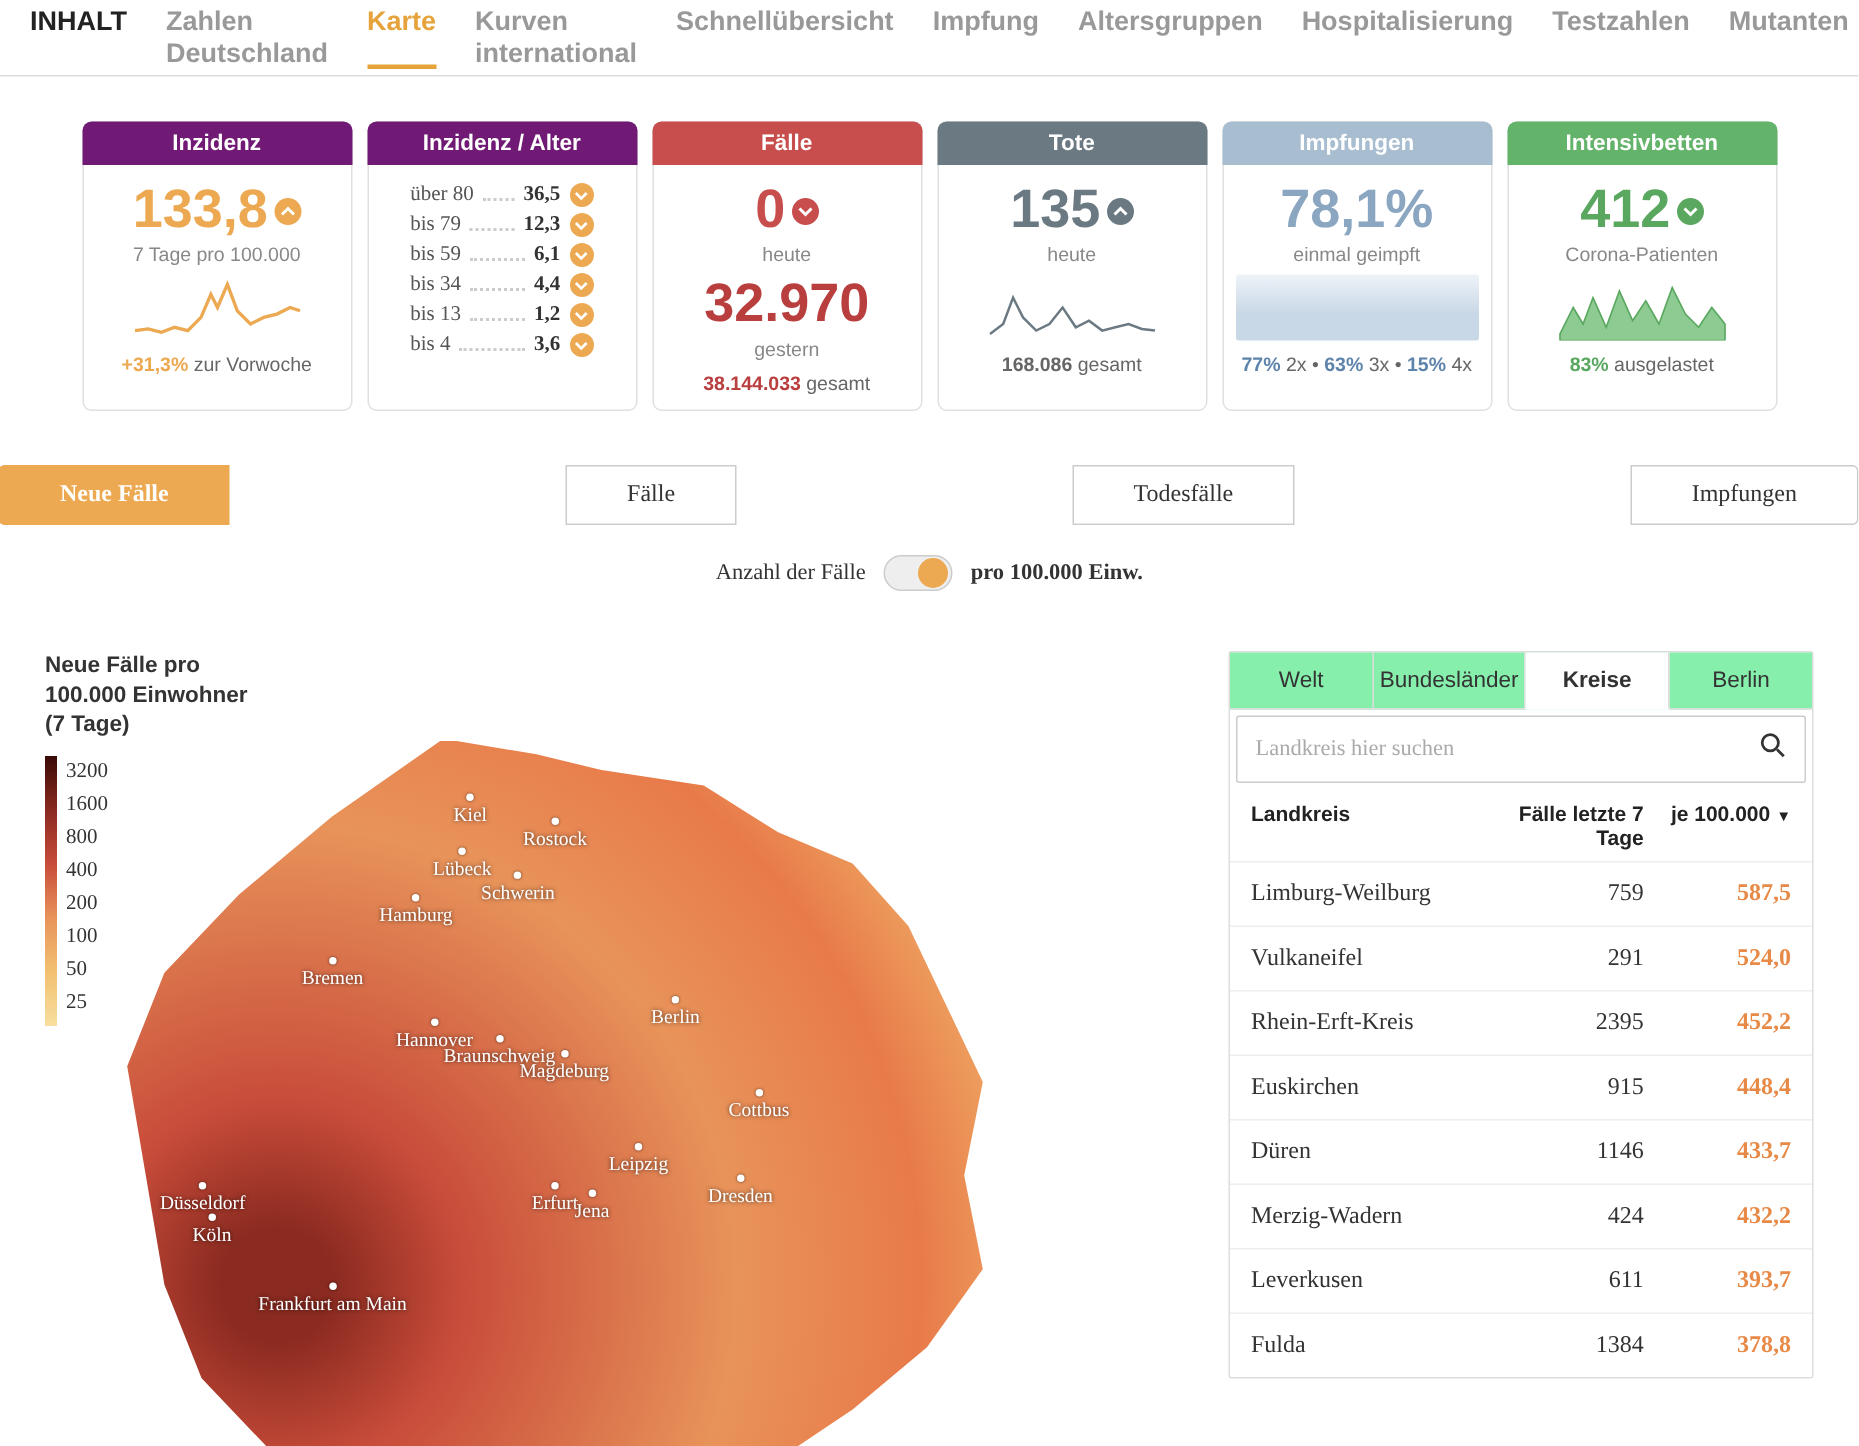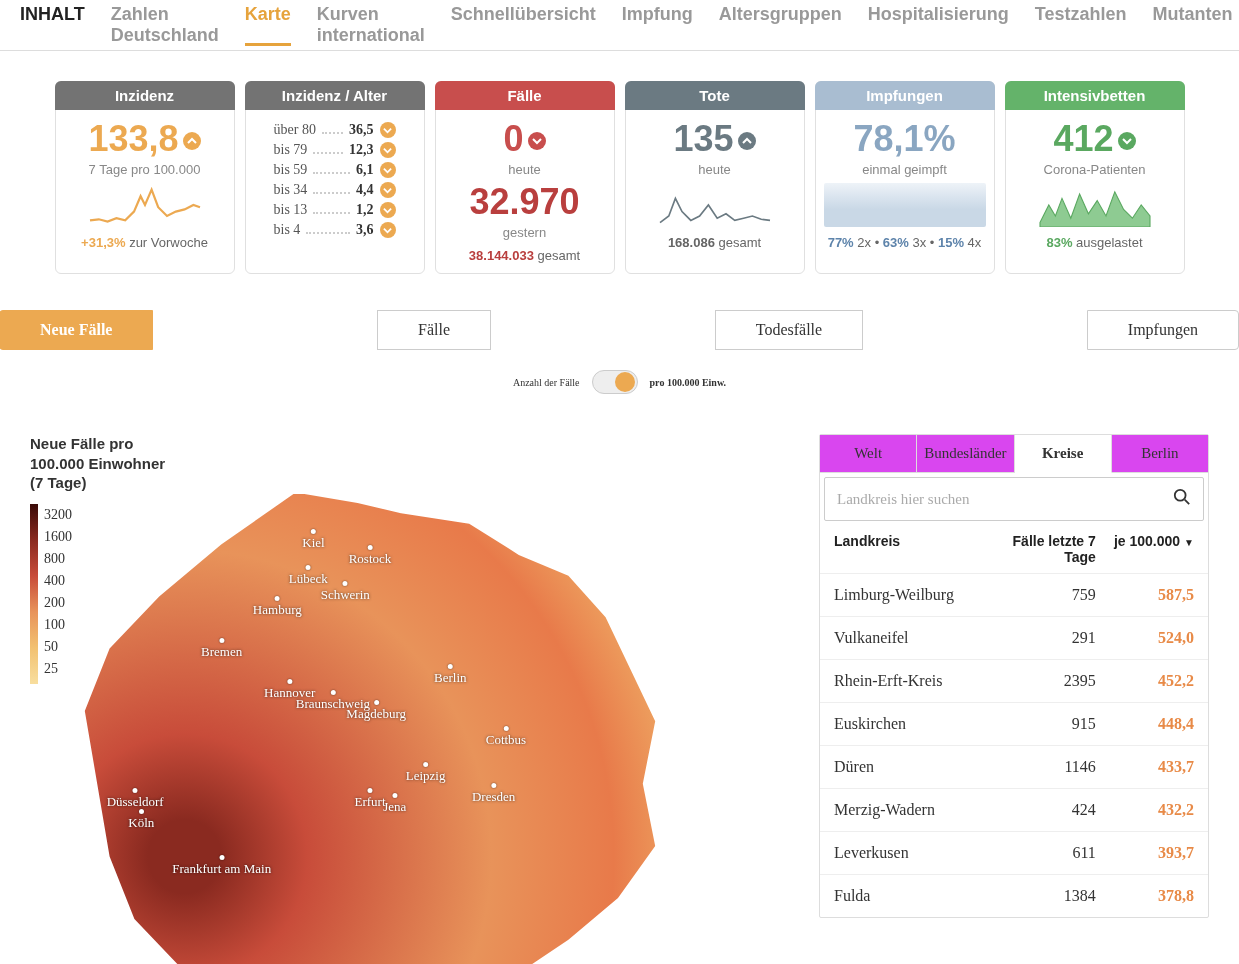--- a/index.html
+++ b/index.html
@@ -4,21 +4,21 @@
 <style>
 *{margin:0;padding:0;box-sizing:border-box}
 body{font-family:Georgia,serif;background:#fff;color:#333;font-size:14px}
 .nav{display:flex;gap:26px;padding:4px 20px;border-bottom:1px solid #ddd;font-family:Arial,sans-serif}
 .nav-item{color:#999;font-size:18px;font-weight:bold;cursor:pointer}
 .nav-item.strong{color:#222}
 .nav-item.active{color:#e6a33c;border-bottom:3px solid #e6a33c;padding-bottom:2px}
 .cards{display:flex;gap:10px;justify-content:center;padding:30px 20px;flex-wrap:wrap}
 .card{width:180px;border:1px solid #e0e0e0;border-radius:6px;text-align:center;padding-bottom:10px;background:#fff;font-family:Arial,sans-serif}
 .card-head{color:#fff;font-weight:bold;padding:6px;border-radius:6px 6px 0 0;font-size:15px;margin:-1px -1px 0 -1px}
-.h-orange{background:#737373}
+.h-orange{background:#701a75}
 .h-red{background:#c84e4d}
 .h-gray{background:#6b7a82}
 .h-blue{background:#a9bdd1}
 .h-green{background:#64b36a}
 .big{font-size:36px;font-weight:bold;margin:8px 0 0}
 .c-orange{color:#eca951}
 .c-red{color:#c84e4d}
 .c-darkred{color:#b93f3e}
 .c-gray{color:#6b7a82}
 .c-blue{color:#8aa6c1}
@@ -33,35 +33,35 @@
 .age-row{display:flex;align-items:center;justify-content:space-between;margin:4px 14px;font-family:Georgia,serif}
 .age-label{flex:0 0 auto}
 .dots{flex:1;border-bottom:2px dotted #ccc;margin:0 6px;height:8px}
 .age-val{font-weight:bold;color:#333}
 .age-badge{width:16px;height:16px;border-radius:50%;margin-left:6px;display:inline-flex;align-items:center;justify-content:center;flex:0 0 16px}
 .tabs{display:flex;justify-content:space-between;margin-top:6px}
 .tab{border:1px solid #ccc;padding:10px 40px;font-family:Georgia,serif;font-size:16px;cursor:pointer;margin-left:-1px}
 .tab:first-child{border-radius:4px 0 0 4px}
 .tab:last-child{border-radius:0 4px 4px 0}
 .tab.on{background:#eca951;color:#fff;border-color:#eca951;font-weight:bold}
-.toggle-row{display:flex;justify-content:center;align-items:center;gap:12px;margin-top:20px;font-family:Georgia,serif;font-size:10px}
+.toggle-row{display:flex;justify-content:center;align-items:center;gap:12px;margin-top:20px;font-family:Georgia,serif;font-size:15px}
 .switch{width:46px;height:24px;background:#eee;border:1px solid #ccc;border-radius:14px;position:relative;cursor:pointer}
 .knob{width:20px;height:20px;background:#eca951;border-radius:50%;position:absolute;top:1px;right:2px}
 .main{display:flex;gap:30px;padding:40px 30px 0;align-items:flex-start}
 .map-area{flex:1;position:relative}
 .map-title{font-family:Arial,sans-serif;font-weight:bold;font-size:15px;color:#333;line-height:1.3}
 .legend{position:absolute;top:70px;left:0;display:flex;gap:6px}
 .legend-bar{width:8px;height:180px;background:linear-gradient(to bottom,#3a0a07,#8a2a20,#c84c3a,#e8935a,#f2c171,#f8de9e)}
 .legend-labels{font-family:Georgia,serif;font-size:14px;color:#333;line-height:22px}
 .map-box{position:relative;margin-left:30px;height:520px}
 .map-img{width:620px;height:520px;position:relative;background:radial-gradient(circle at 20% 70%,#8a2a20 6%,#c84c3a 20%,#e8935a 50%,#e87a4a 70%,#f2c171 90%);clip-path:polygon(38% 0%,48% 2%,55% 4%,66% 6%,74% 12%,82% 16%,88% 24%,92% 34%,96% 44%,94% 56%,96% 68%,90% 78%,82% 86%,72% 94%,60% 100%,46% 99%,32% 97%,20% 92%,12% 82%,8% 70%,6% 56%,4% 42%,8% 30%,16% 20%,26% 10%);border:1px solid #fff}
 .city{position:absolute;font-family:Georgia,serif;font-size:13px;color:#fff;text-shadow:0 0 3px rgba(0,0,0,.7);font-weight:500;transform:translate(-50%,-50%);white-space:nowrap}
 .city::before{content:"";display:block;width:5px;height:5px;background:#fff;border-radius:50%;margin:0 auto 1px;box-shadow:0 0 2px rgba(0,0,0,.6)}
 .side{width:390px;border:1px solid #ddd;border-radius:2px}
-.side-tabs{display:flex;background:#d946ef;font-family:Liberation Serif, serif}
+.side-tabs{display:flex;background:#86efac;font-family:Liberation Sans, sans-serif}
 .side-tab{flex:1;text-align:center;padding:10px 4px;border-right:1px solid #ddd;border-bottom:1px solid #ddd;font-size:15px;cursor:pointer}
 .side-tab:last-child{border-right:none}
 .side-tab.on{background:#fff;font-weight:bold;border-bottom:1px solid #fff}
 .search{display:flex;align-items:center;margin:4px;border:1px solid #ccc;padding:10px 12px;border-radius:2px}
 .search input{flex:1;border:none;outline:none;font-family:Georgia,serif;font-size:15px;color:#333}
 .search input::placeholder{color:#aaa}
 .thead{display:flex;padding:8px 14px;font-family:Arial,sans-serif;font-size:14px;font-weight:bold;color:#222}
 .col1{flex:1.4}
 .col2{flex:1;text-align:right}
 .col3{flex:.9;text-align:right}

